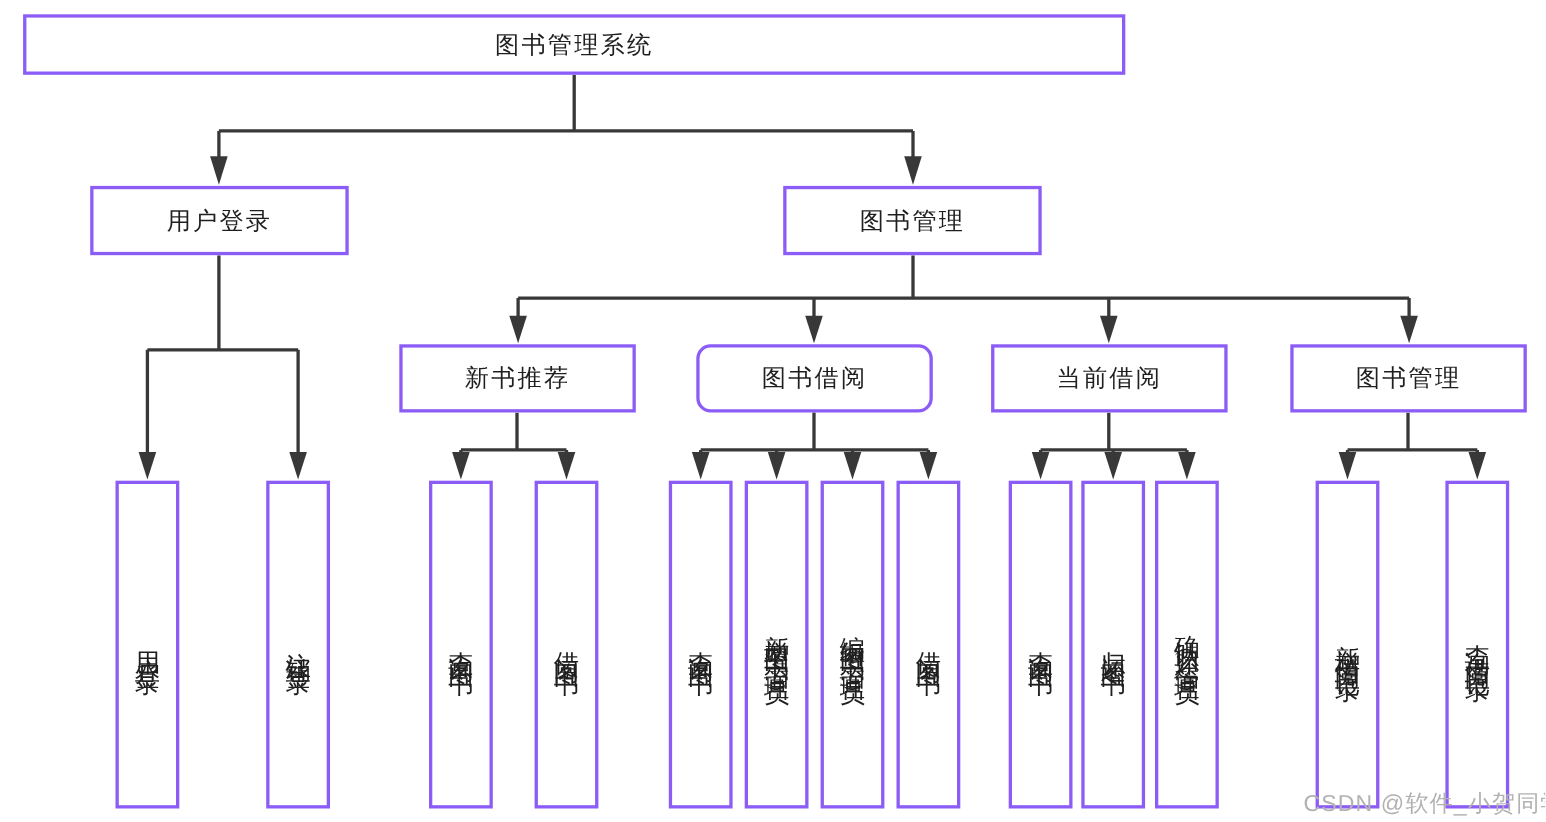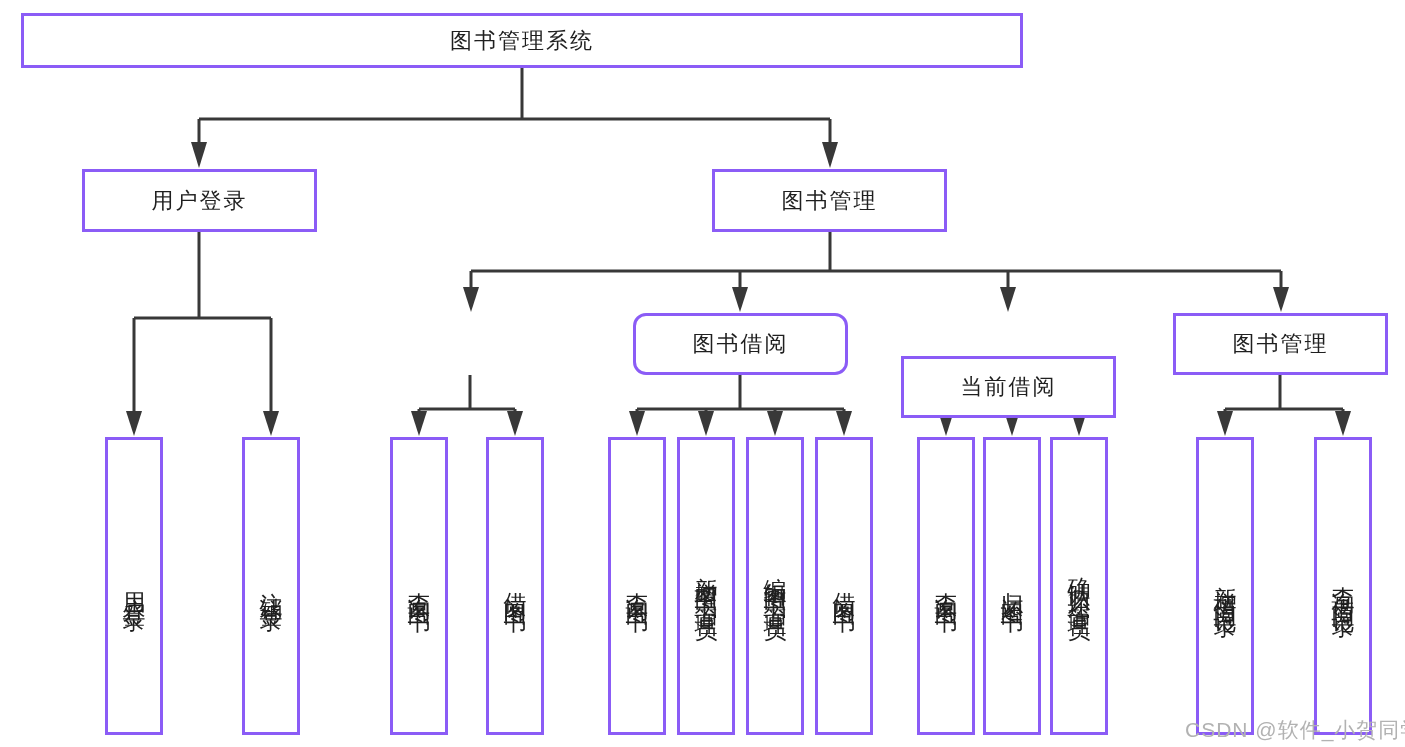--- a/index.html
+++ b/index.html
@@ -101,22 +101,23 @@
       <polygon points="1217,411 1233,411 1225,436"></polygon>
       <polygon points="1335,411 1351,411 1343,436"></polygon>
     </g>
   </svg>
 
   <div class="box h-box" style="left:21px; top:13px; width:1002px; height:55px;">图书管理系统</div>
 
   <div class="box h-box" style="left:82px; top:169px; width:235px; height:63px;">用户登录</div>
   <div class="box h-box" style="left:712px; top:169px; width:235px; height:63px;">图书管理</div>
 
+  <div class="box h-box" style="left:363px; top:313px; width:215px; height:62px;">新书推荐</div>
   <div class="box h-box" style="left:633px; top:313px; width:215px; height:62px;border-radius:13px;">图书借阅</div>
-  <div class="box h-box" style="left:901px; top:313px; width:215px; height:62px;margin-top:43px;">当前借阅</div>
+  <div class="box h-box" style="left:901px; top:313px; width:215px; height:62px;">当前借阅</div>
   <div class="box h-box" style="left:1173px; top:313px; width:215px; height:62px;">图书管理</div>
 
   <div class="box v-box" style="left:105px;">用户登录</div>
   <div class="box v-box" style="left:242px;">注销登录</div>
 
   <div class="box v-box" style="left:390px;">查询图书</div>
   <div class="box v-box" style="left:486px;">借阅图书</div>
 
   <div class="box v-box" style="left:608px;">查询图书</div>
   <div class="box v-box" style="left:677px;">新增图书（管理员）</div>

